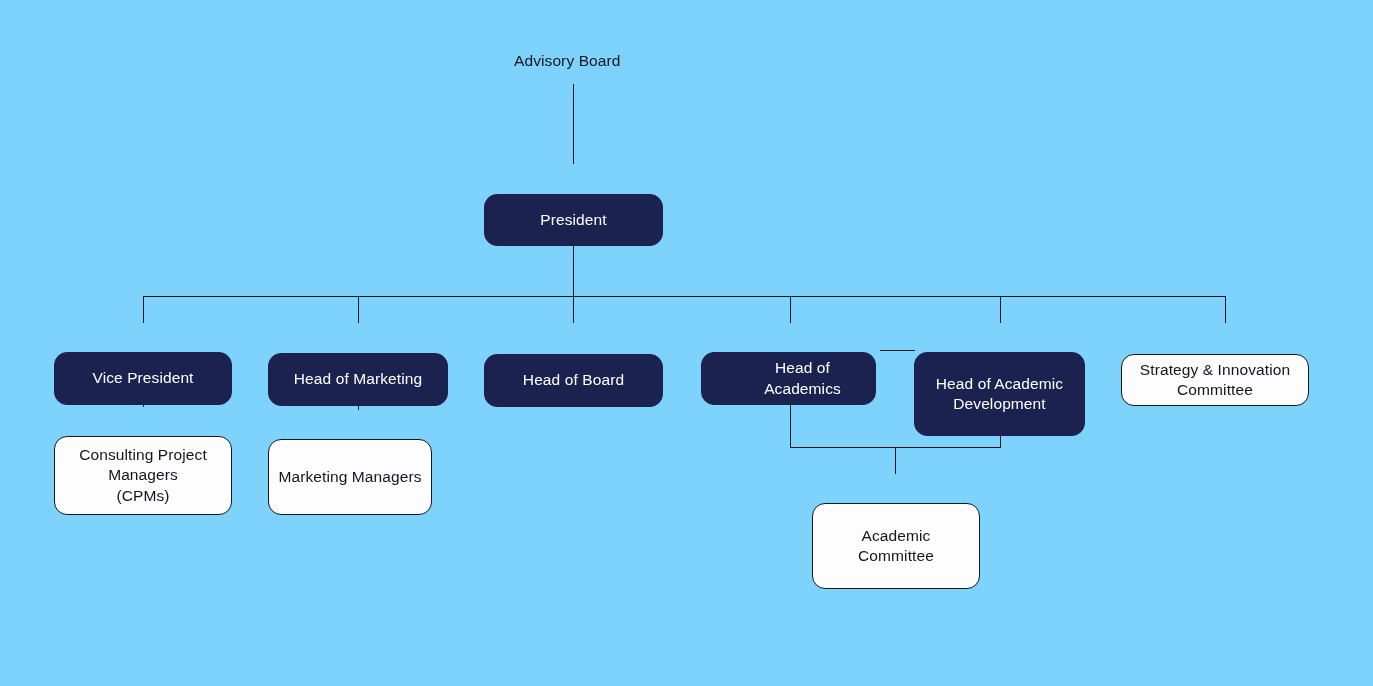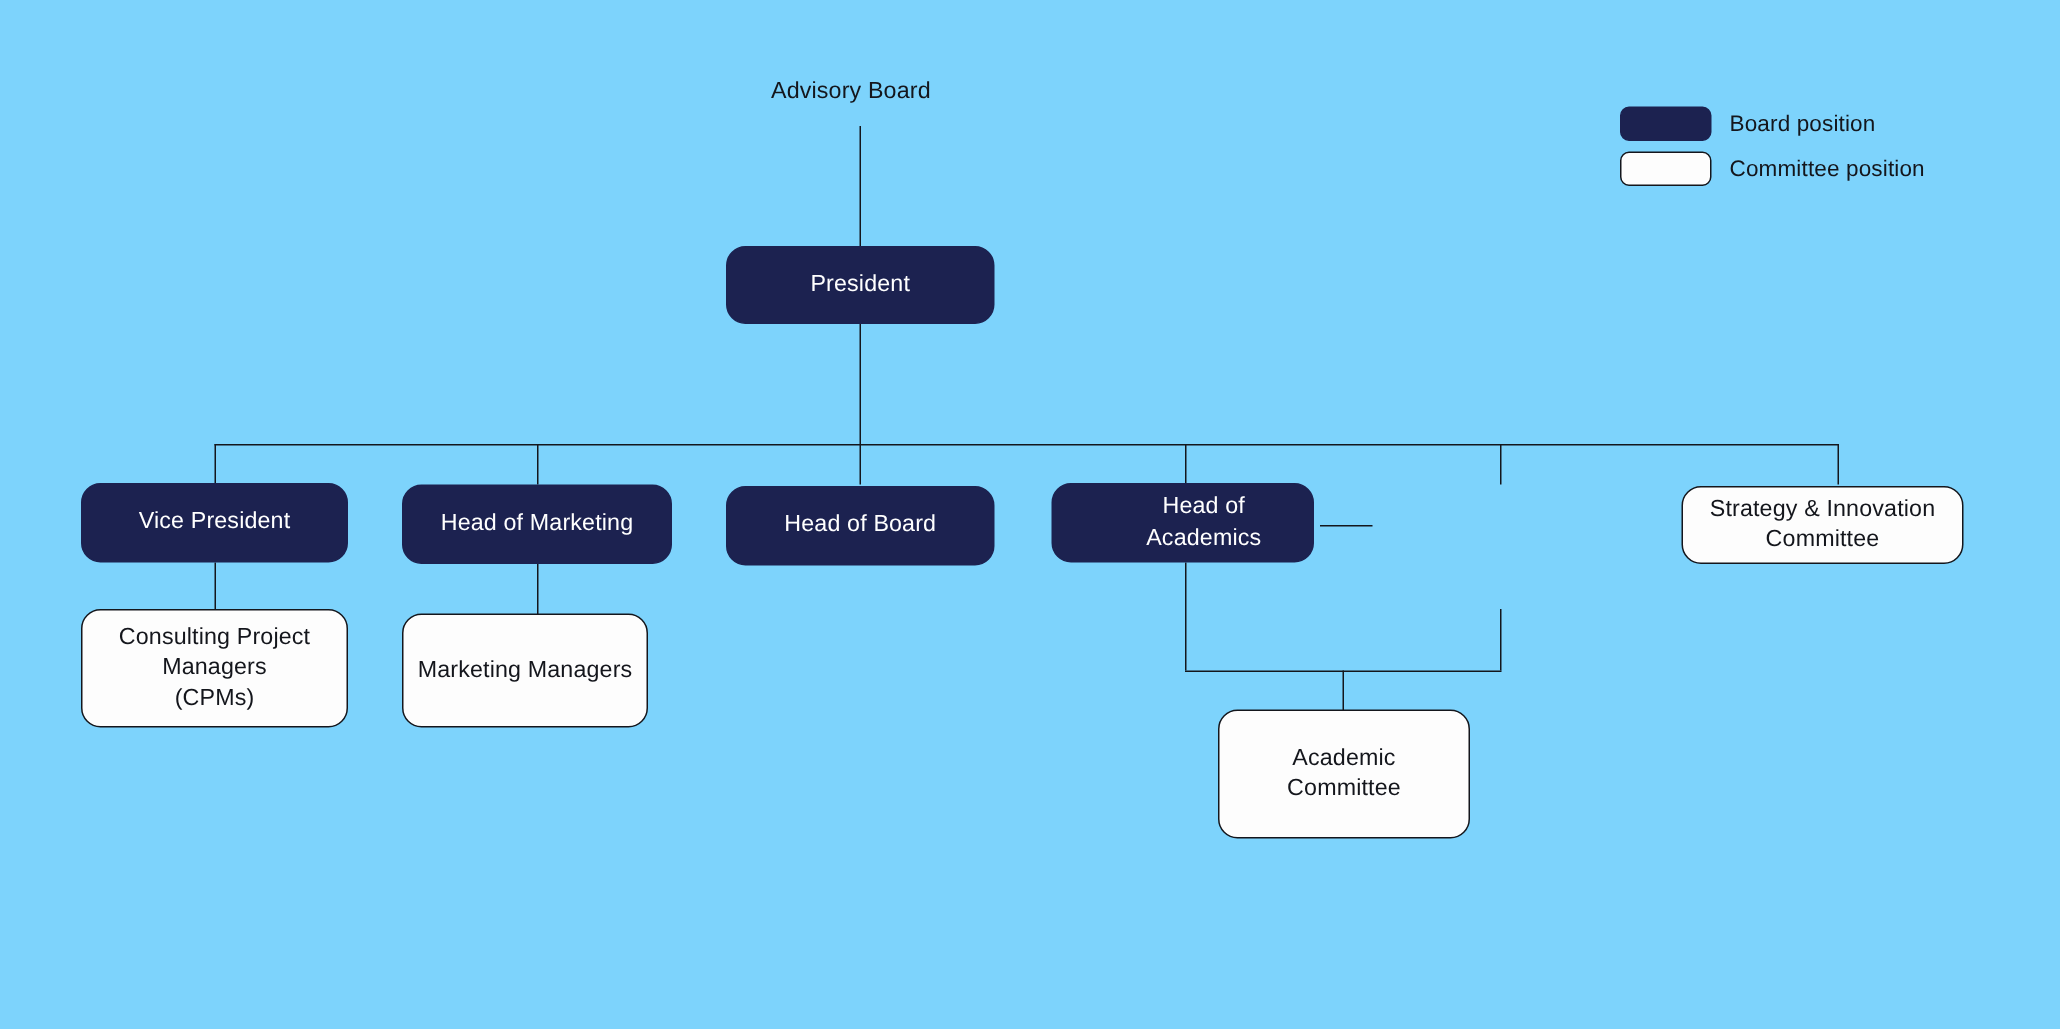--- a/index.html
+++ b/index.html
@@ -28,20 +28,21 @@
   .node {
     position: absolute;
     box-sizing: border-box;
     display: flex;
     align-items: center;
     justify-content: center;
     text-align: center;
     border-radius: 13px;
     line-height: 1.32;
     letter-spacing: 0.1px;
+    margin-top: 30px;
   }
   .node-board {
     background: #1c2250;
     color: #ffffff;
     border: 1px solid #1c2250;
     font-size: 15.5px;
   }
   .node-committee {
     background: #fdfdfd;
     color: #14161c;
@@ -142,20 +143,24 @@
   </div>
 
   <div class="node node-board" style="left:484px; top:324px; width:179px; height:53px;">
     <span class="node-label">Head of Board</span>
   </div>
 
   <div class="node node-board" style="left:701px; top:322px; width:175px; height:53px;padding-left:28px;">
     <span class="node-label">Head of Academics</span>
   </div>
 
+  <div class="node node-board" style="left:914px; top:322px; width:171px; height:84px;">
+    <span class="node-label">Head of Academic
+Development</span>
+  </div>
 
   <div class="node node-committee" style="left:1121px; top:324px; width:188px; height:52px;">
     <span class="node-label">Strategy &amp; Innovation
 Committee</span>
   </div>
 
   <div class="node node-committee" style="left:54px; top:406px; width:178px; height:79px;">
     <span class="node-label">Consulting Project
 Managers
 (CPMs)</span>
@@ -163,24 +168,14 @@
 
   <div class="node node-committee" style="left:268px; top:409px; width:164px; height:76px;">
     <span class="node-label">Marketing Managers</span>
   </div>
 
   <div class="node node-committee" style="left:812px; top:473px; width:168px; height:86px;">
     <span class="node-label">Academic
 Committee</span>
   </div>
 
-  <div id="legend">
-    <div class="legend-row">
-      <span class="legend-swatch filled"></span>
-      <span class="legend-text">Board position</span>
-    </div>
-    <div class="legend-row">
-      <span class="legend-swatch outlined"></span>
-      <span class="legend-text">Committee position</span>
-    </div>
-  </div>
 
 </div>
 
 </body></html>

